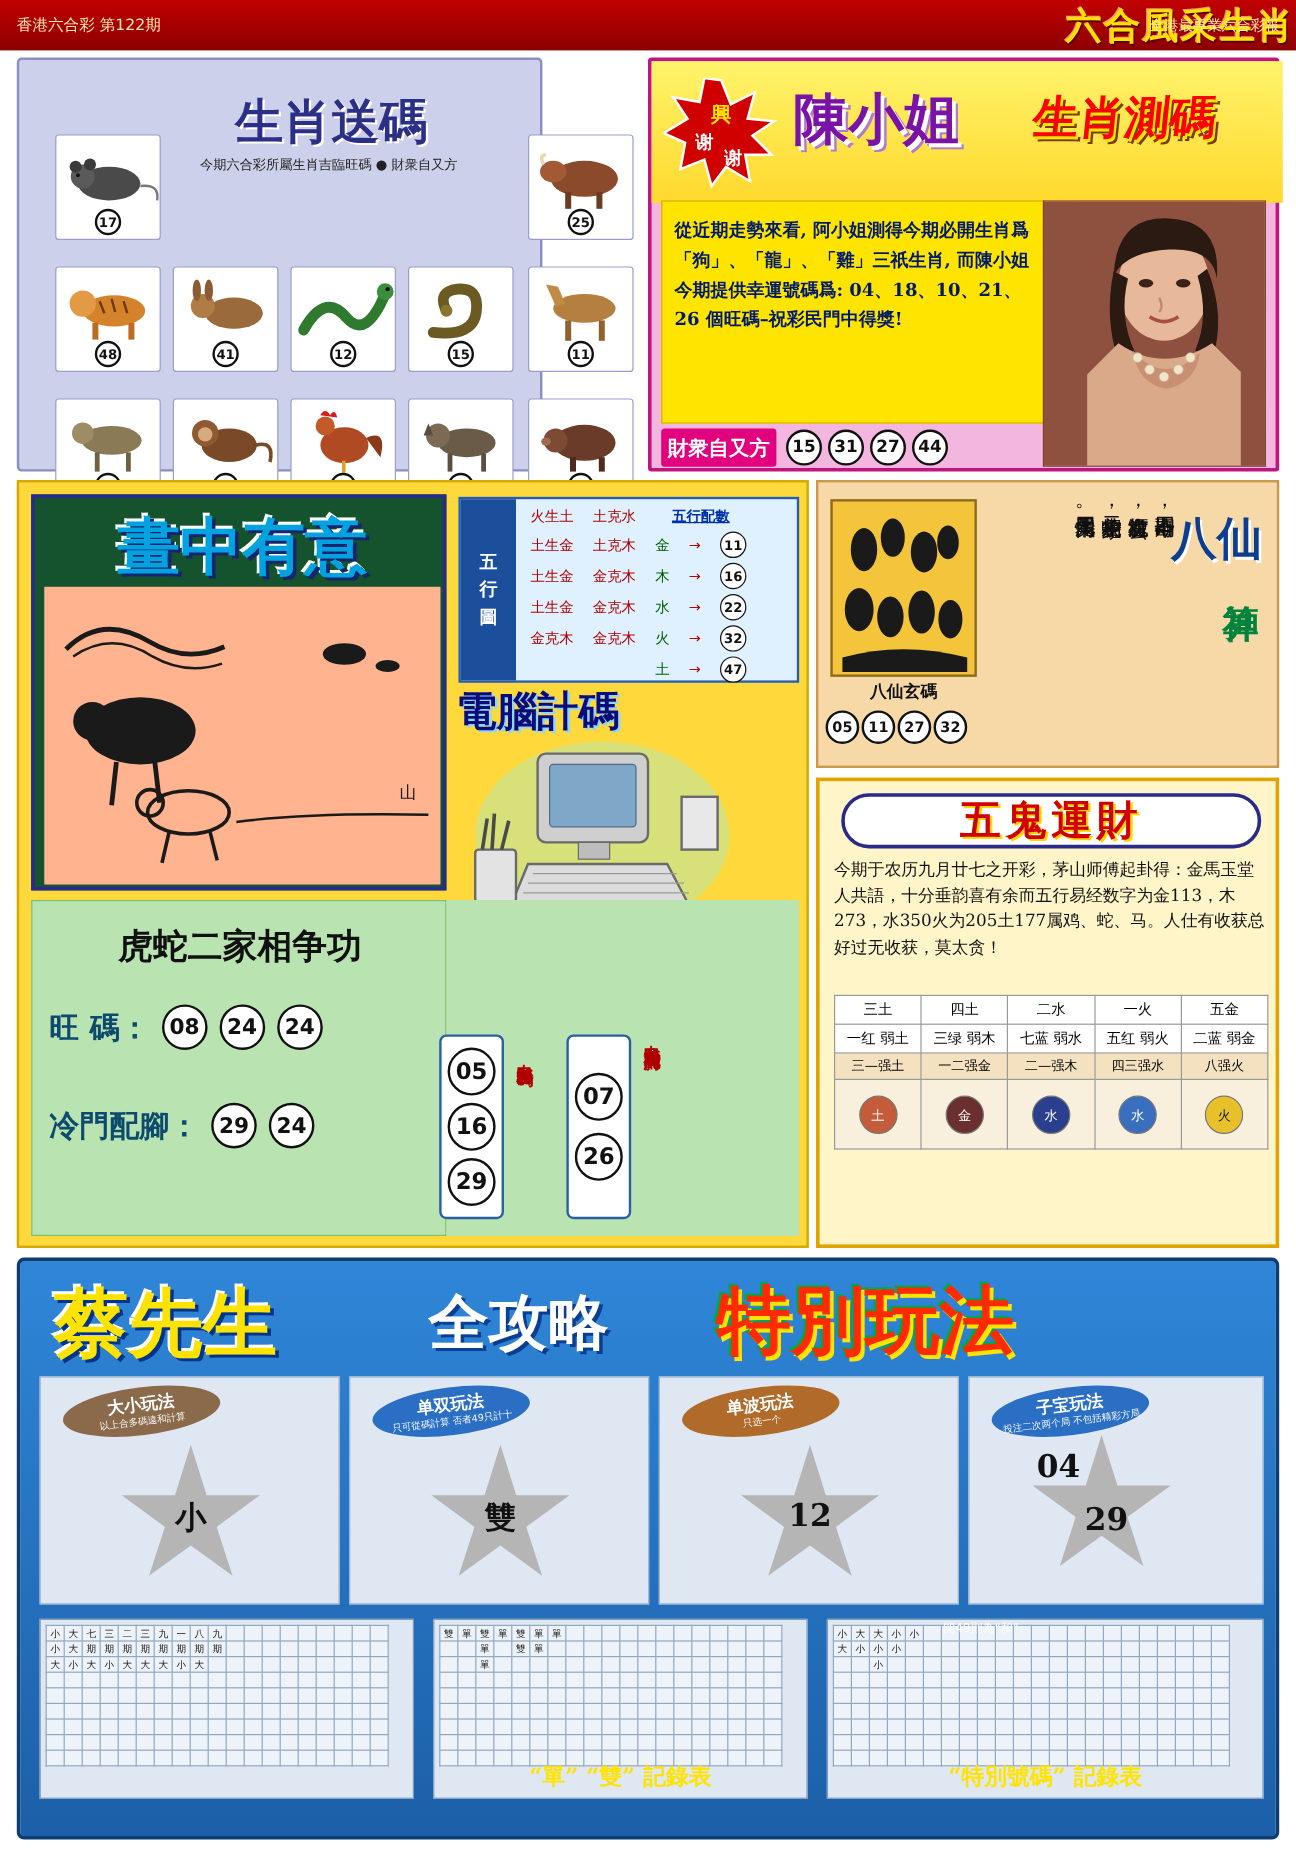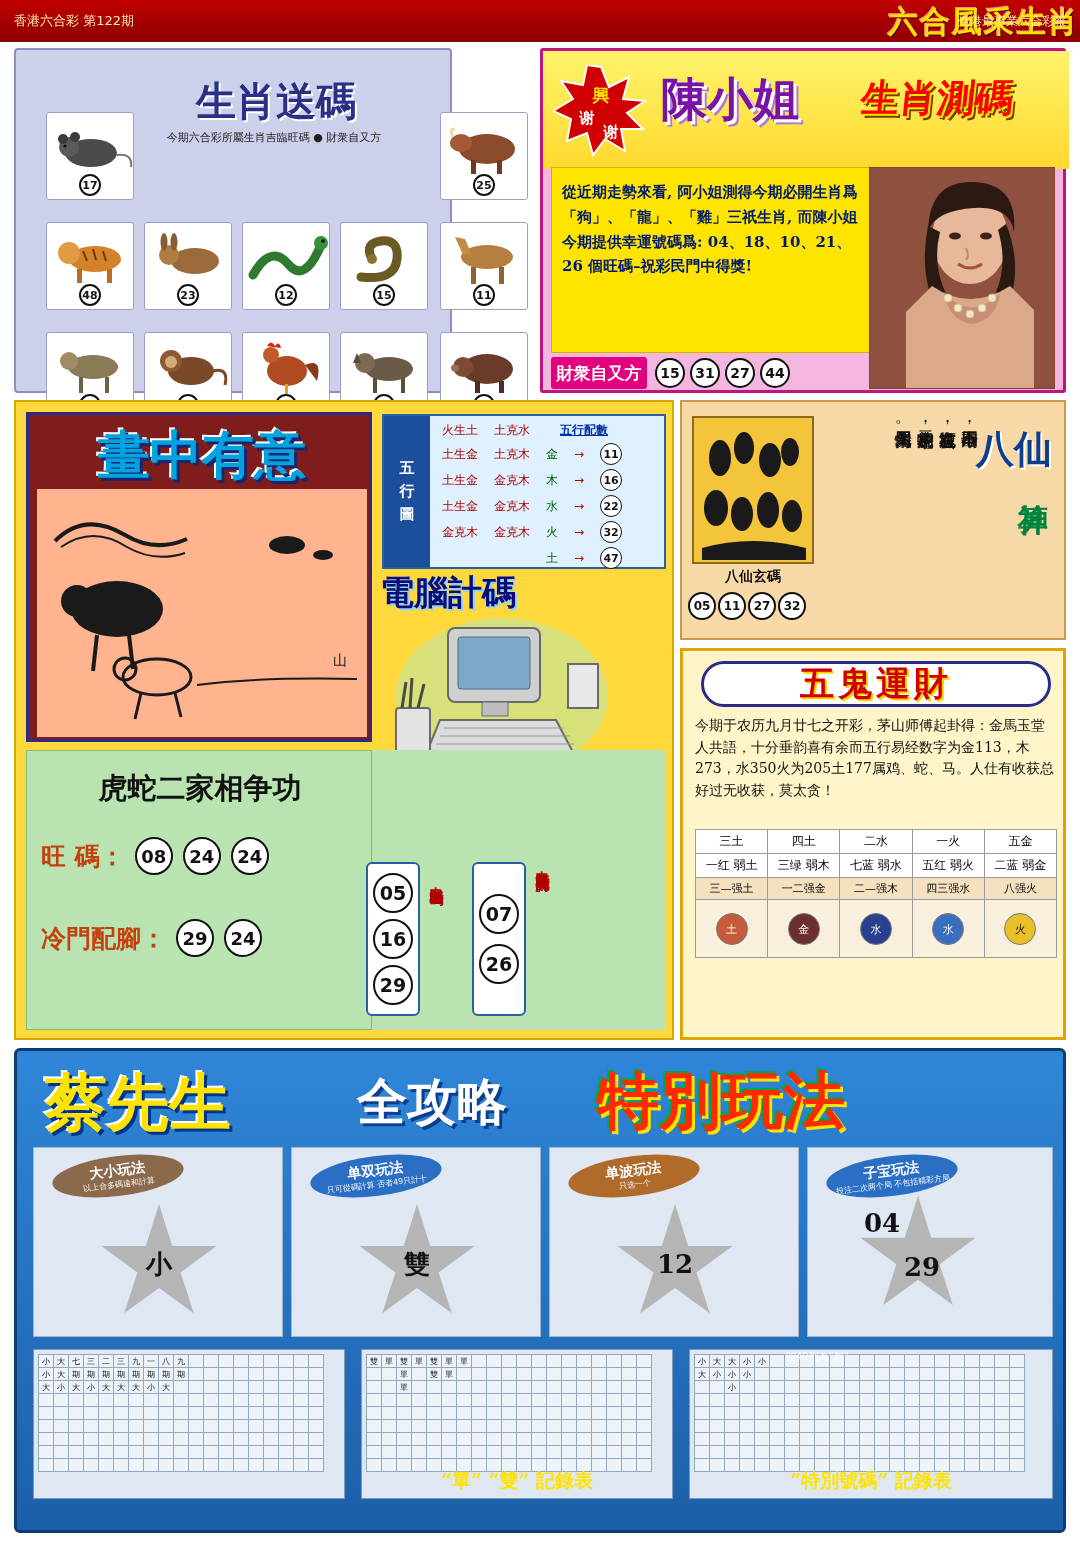--- a/index.html
+++ b/index.html
@@ -103,21 +103,21 @@
   #chan .luckynums { position:absolute; left:104px; top:1px; display:flex; gap:5px; }
   #chan .luckynums .circnum { width:30px; height:30px; font-size:14px; }
 
   
   #midleft {
     left:14px; top:400px; width:660px; height:640px;
     background:#ffd83b; border:2px solid #d4a900;
   }
   #art {
     position:absolute; left:10px; top:10px; width:346px; height:330px;
-    background:#7f1d1d; border:3px solid #2a2a8a;
+    background:#14532d; border:3px solid #2a2a8a;
   }
   #art .arttitle {
     position:absolute; left:0; top:6px; width:346px; text-align:center;
     font-size:52px; font-weight:bold; color:#00a3e0;
     text-shadow:3px 3px 0 #18246e, -2px -2px 0 #fff;
     font-family:"DejaVu Serif","Liberation Serif",serif;
   }
   #art .canvas { position:absolute; left:8px; top:74px; width:330px; height:248px; background:#ffb38f; }
 
   
@@ -150,21 +150,21 @@
   #green {
     position:absolute; left:10px; top:348px; width:346px; height:280px;
     background:#b9e3b0; border:1px solid #7fbf72;
   }
   #green .gt {
     position:absolute; left:0; top:18px; width:346px; text-align:center;
     font-size:29px; font-weight:bold; color:#111;
     font-family:"DejaVu Serif","Liberation Serif",serif;
   }
   #green .row { position:absolute; display:flex; align-items:center; gap:10px; }
-  #green .lbl { font-size:25px; font-weight:bold; color:#c2410c;
+  #green .lbl { font-size:25px; font-weight:bold; color:#0c4a6e;
     font-family:"DejaVu Serif","Liberation Serif",serif; }
   #green .circnum { width:38px; height:38px; font-size:18px; }
 
   #greenext {
     position:absolute; left:356px; top:348px; width:294px; height:280px;
     background:#b9e3b0; border-left:none;
   }
   .numbox {
     position:absolute; background:#fff; border:2px solid #2a5fa5; border-radius:6px;
   }
@@ -354,21 +354,21 @@
       </svg>
       <div class="circnum num">48</div>
     </div>
     <div class="zcell" style="left:128px; top:172px;">
       <svg class="art" viewBox="0 0 88 62">
         <ellipse cx="50" cy="36" rx="24" ry="13" fill="#9b6a3a"></ellipse>
         <circle cx="24" cy="30" r="10" fill="#b07c46"></circle>
         <ellipse cx="19" cy="17" rx="3.5" ry="9" fill="#8a5c30"></ellipse>
         <ellipse cx="29" cy="17" rx="3.5" ry="9" fill="#8a5c30"></ellipse>
       </svg>
-      <div class="circnum num">23</div>
+      <div class="circnum num">41</div>
     </div>
     <div class="zcell" style="left:226px; top:172px;">
       <svg class="art" viewBox="0 0 88 62">
         <path d="M10 50 Q28 18 46 40 Q62 58 78 20" stroke="#2f7a2f" stroke-width="9" fill="none" stroke-linecap="round"></path>
         <circle cx="78" cy="18" r="7" fill="#3b8f3b"></circle>
         <circle cx="80" cy="16" r="1.8" fill="#111"></circle>
       </svg>
       <div class="circnum num">12</div>
     </div>
     <div class="zcell" style="left:324px; top:172px;">

